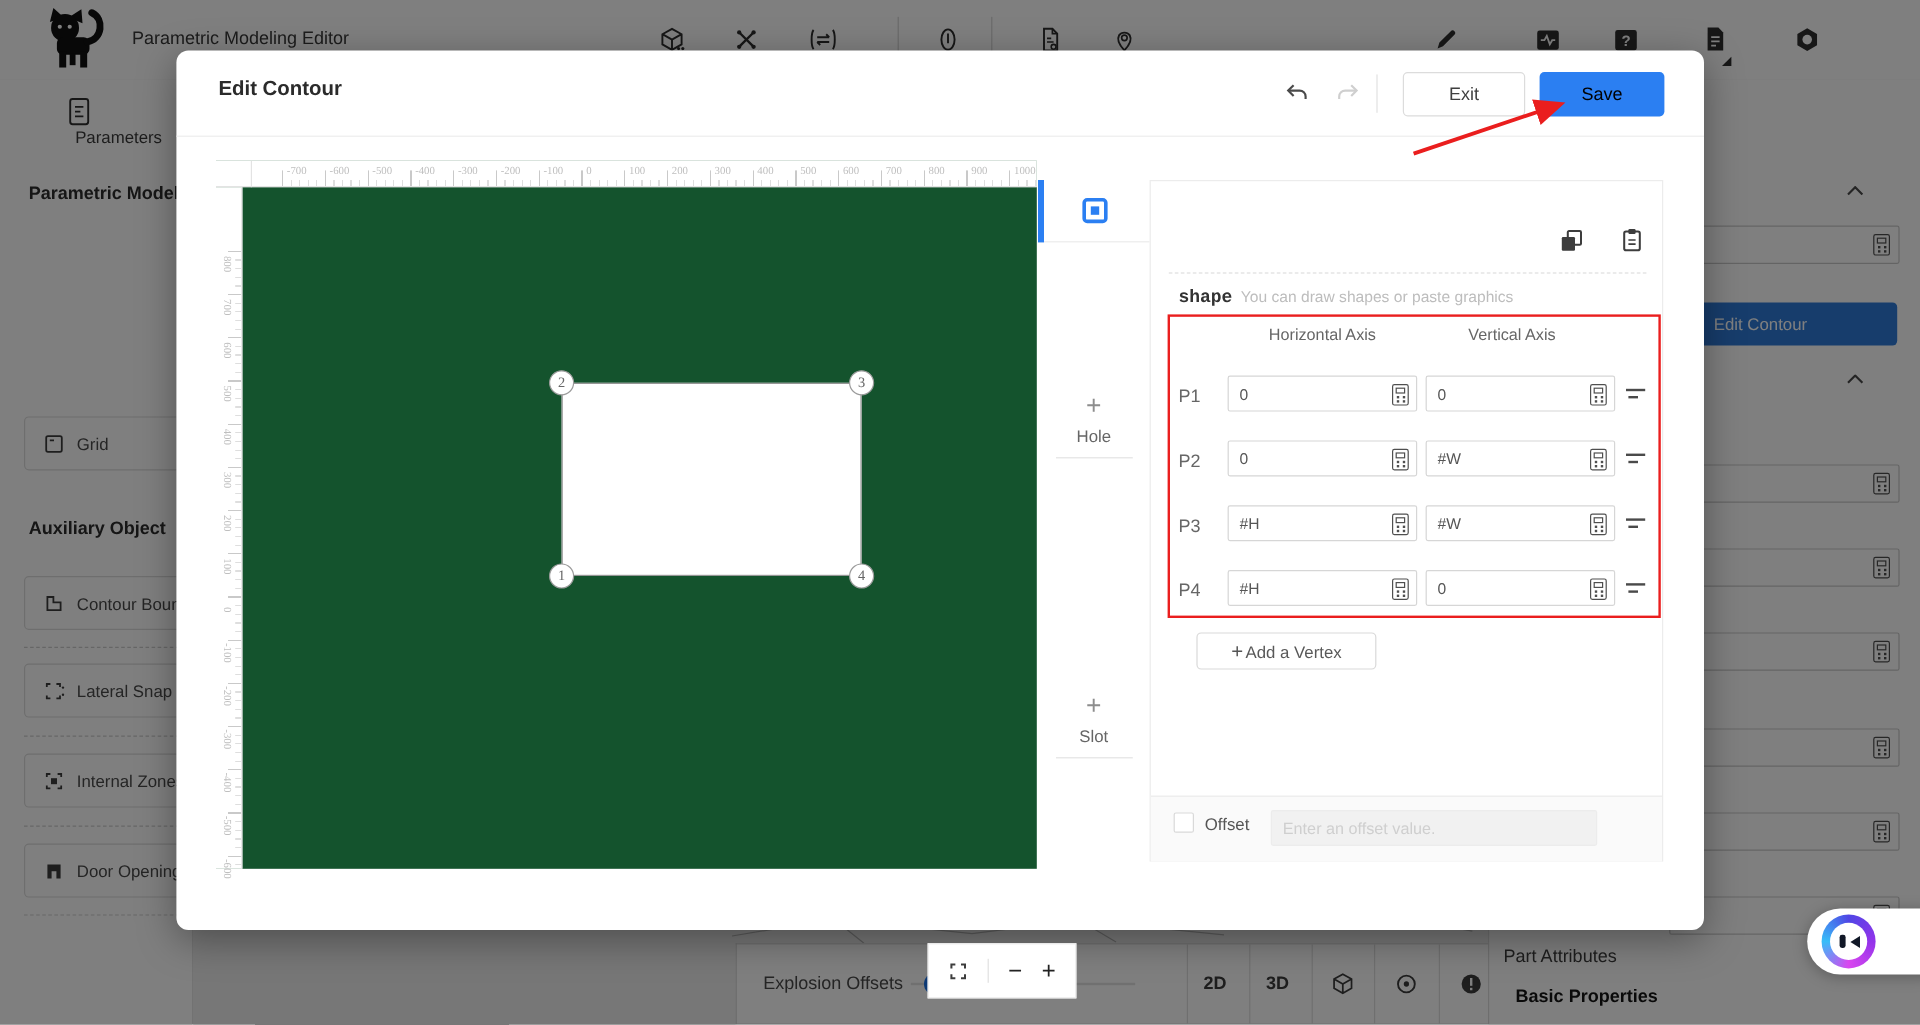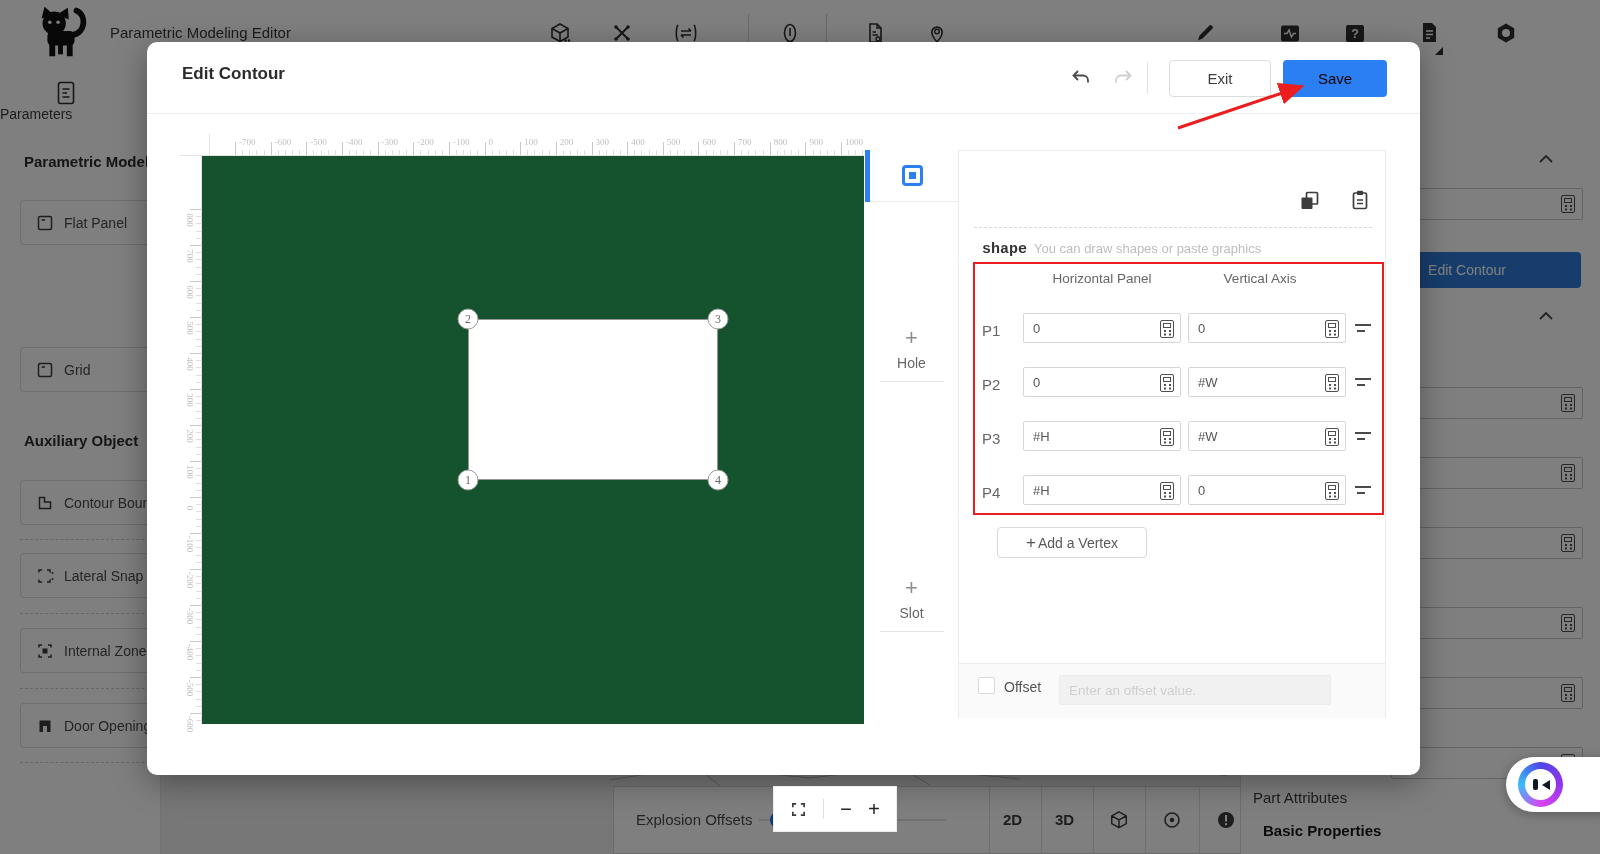--- a/index.html
+++ b/index.html
@@ -190,31 +190,24 @@
       <path d="M11 1.5 L19.2 6.25 V15.75 L11 20.5 L2.8 15.75 V6.25 Z" fill="#2f2f2f"></path>
       <circle cx="11" cy="11" r="4" fill="#fff"></circle>
     </svg>
   </div>
 
   <div id="sidebar" class="abs">
     <svg class="abs ico" style="left:56px;top:15px" width="20" height="24" viewBox="0 0 20 24">
       <rect x="2.5" y="1.5" width="15" height="21" rx="2" stroke="#2f2f2f" stroke-width="1.6" fill="none"></rect>
       <path d="M6.5 8 H13.5 M6.5 12 H11 M6.5 16 H13.5" stroke="#2f2f2f" stroke-width="1.4"></path>
     </svg>
-    <div class="abs" style="left:0;top:40px;width:135px;text-align:left;font-size:14px;color:#3a3a3a">Parameters</div>
+    <div class="abs" style="left:0;top:40px;width:135px;text-align:right;font-size:14px;color:#3a3a3a">Parameters</div>
 
     <div class="abs side-head" style="top:87px">Parametric Model</div>
 
-    <div class="abs side-btn" style="top:134px">
-      <svg class="ico" width="18" height="18" viewBox="0 0 18 18">
-        <rect x="2.5" y="2.5" width="13" height="13" rx="1.5" stroke="#3d3d3d" stroke-width="1.5" fill="none"></rect>
-          <path d="M5.5 6 H9" stroke="#3d3d3d" stroke-width="1.5"></path>
-        </svg>
-      <span>Flat Panel</span>
-    </div>
     <div class="abs side-btn" style="top:281px">
       <svg class="ico" width="18" height="18" viewBox="0 0 18 18">
         <rect x="2.5" y="2.5" width="13" height="13" rx="1.5" stroke="#3d3d3d" stroke-width="1.5" fill="none"></rect>
           <path d="M5.5 6 H9" stroke="#3d3d3d" stroke-width="1.5"></path>
         </svg>
       <span>Grid</span>
     </div>
 
     <div class="abs side-head" style="top:366px">Auxiliary Object</div>
 
@@ -406,21 +399,21 @@
       <svg class="abs ico" style="left:391px;top:38px" width="20" height="22" viewBox="0 0 20 22">
         <rect x="3.5" y="4" width="13" height="15.5" rx="1.5" stroke="#3d3d3d" stroke-width="1.7" fill="none"></rect>
         <rect x="7" y="1.8" width="6" height="4.2" rx="1" fill="#3d3d3d"></rect>
         <path d="M7 11 H13 M7 14.5 H13" stroke="#3d3d3d" stroke-width="1.4"></path>
         </svg>
       <div id="dd-sep" class="abs"></div>
       <div id="shape-row" class="abs">
         <b>shape</b><i>You can draw shapes or paste graphics</i>
       </div>
 
-      <div class="abs col-head" style="left:64px">Horizontal Panel</div>
+      <div class="abs col-head" style="left:64px">Horizontal Axis</div>
       <div class="abs col-head" style="left:222px">Vertical Axis</div>
 
       <div class="abs prow-label" style="top:171px">P1</div>
       <div class="pcell" style="left:64px;top:162px">
         <input value="0" style=""><span class="calc"></span></div>
       <div class="pcell" style="left:229px;top:162px">
         <input value="0" style=""><span class="calc"></span></div>
       <div class="flt" style="top:172px"></div>
 
       <div class="abs prow-label" style="top:225px">P2</div>

